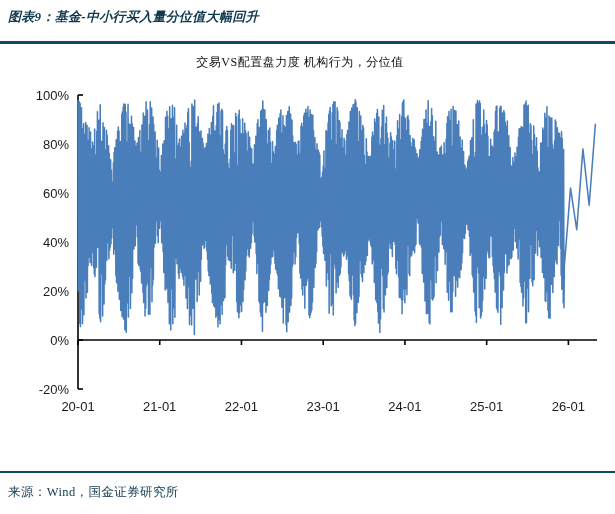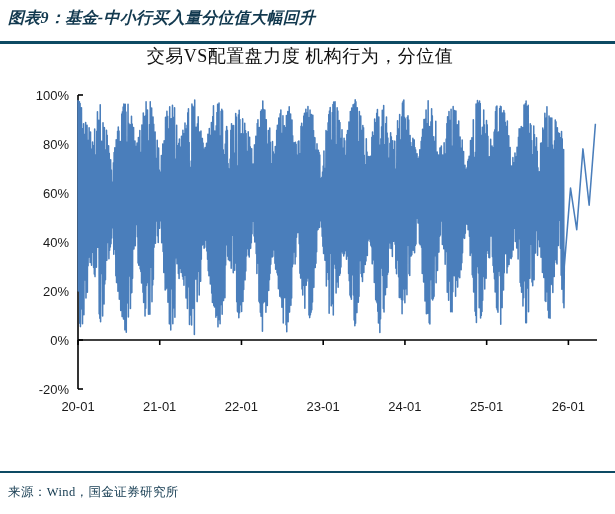--- a/index.html
+++ b/index.html
@@ -22,21 +22,21 @@
     position: absolute;
     left: 0;
     top: 0;
     width: 615px;
     height: 44px;
   }
   #figure-title {
     position: absolute;
     left: 8px;
     top: 8px;
-    font-size: 16px;
+    font-size: 13px;
     font-weight: bold;
     font-style: italic;
     color: #12394f;
     letter-spacing: 0.3px;
     white-space: nowrap;
     font-family: "Liberation Serif", "DejaVu Serif", serif;
   }
   #header-rule {
     position: absolute;
     left: 0;
@@ -50,24 +50,24 @@
   #chart-block {
     position: absolute;
     left: 0;
     top: 44px;
     width: 615px;
     height: 415px;
   }
   #chart-subtitle {
     position: absolute;
     left: 0;
-    top: 0;
+    top: 10px;
     width: 600px;
     text-align: center;
-    font-size: 18px;
+    font-size: 12px;
     color: #111111;
     font-family: "Liberation Serif", "DejaVu Serif", serif;
     letter-spacing: 0.5px;
   }
 
   #plot-wrap {
     position: absolute;
     left: 0;
     top: 0;
     width: 615px;

